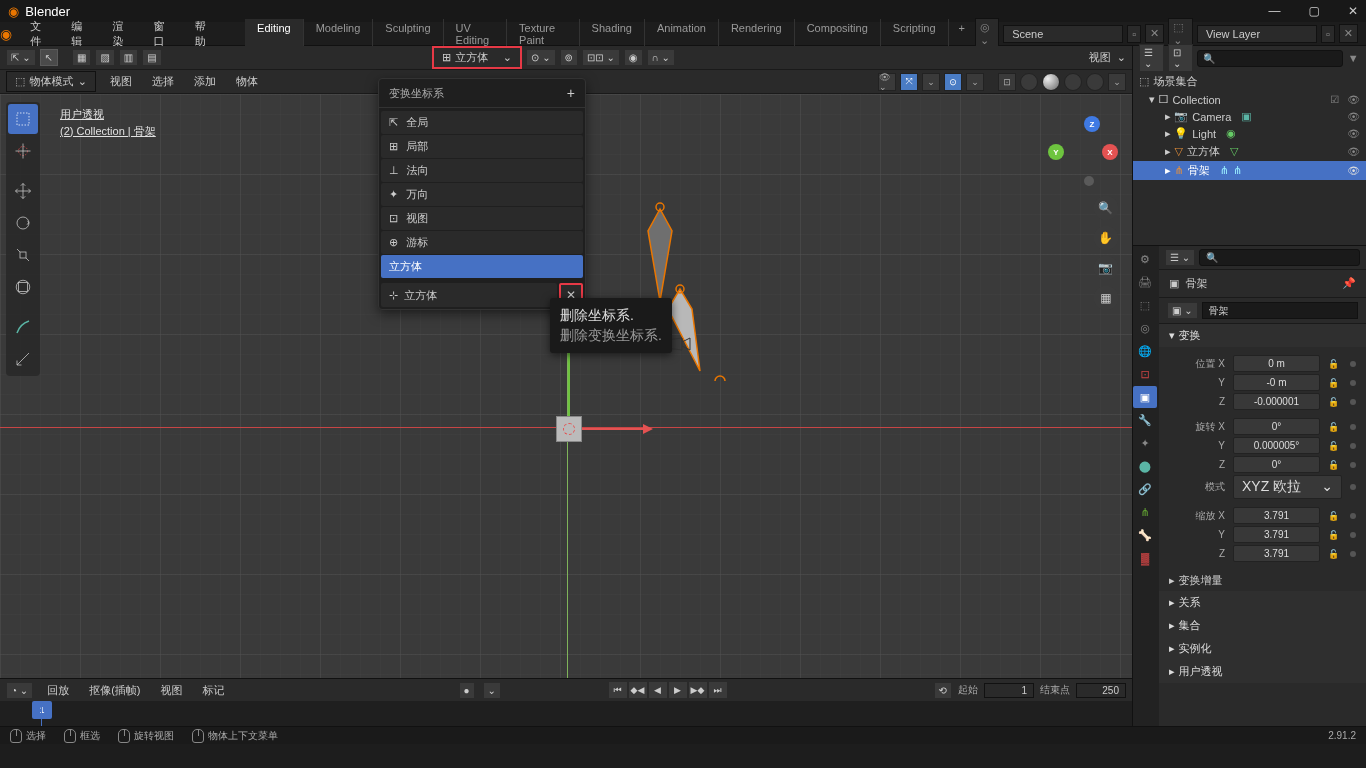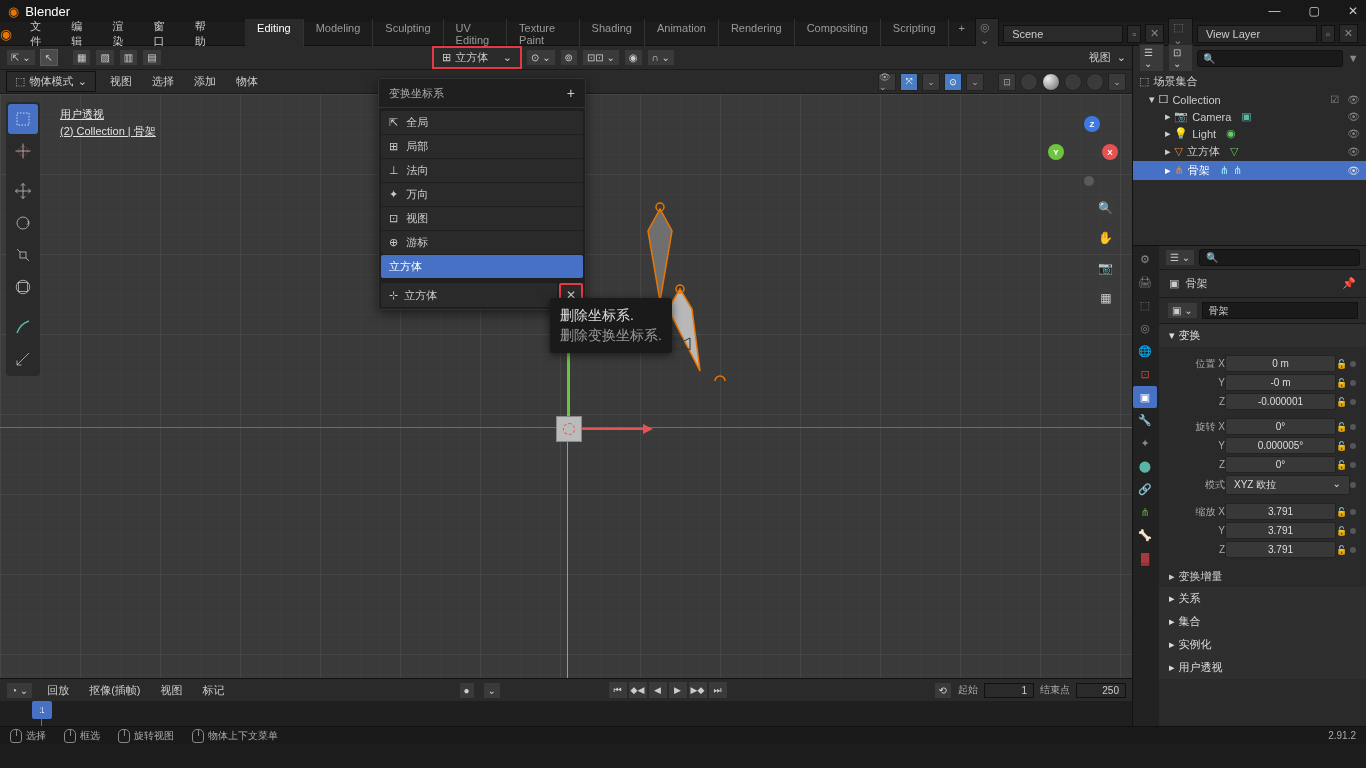--- a/index.html
+++ b/index.html
@@ -127,26 +127,26 @@
 .prop-tab.green { color: #6a3; }
 .prop-content { flex: 1; background: #2a2a2a; overflow-y: auto; }
 .prop-header { height: 24px; display: flex; align-items: center; padding: 0 6px; gap: 4px; border-bottom: 1px solid #1a1a1a; }
 .prop-search { flex: 1; background: #1a1a1a; border: 1px solid #111; padding: 2px 6px; color: #888; border-radius: 3px; font-size: 10px; }
 .prop-breadcrumb { padding: 6px 10px; display: flex; align-items: center; gap: 6px; color: #ccc; font-size: 11px; border-bottom: 1px solid #1a1a1a; }
 .prop-pin { margin-left: auto; color: #888; }
 .prop-data-row { padding: 4px 8px; display: flex; align-items: center; gap: 4px; border-bottom: 1px solid #1a1a1a; }
 .prop-data-field { flex: 1; background: #1a1a1a; border: 1px solid #111; padding: 2px 6px; color: #ccc; font-size: 10px; }
 .prop-section-header { padding: 4px 10px; color: #ddd; font-size: 11px; display: flex; align-items: center; gap: 4px; background: #2f2f2f; }
 .prop-fields { padding: 6px 10px; }
-.prop-field-row { display: flex; align-items: center; gap: 0; margin: 2px 0; }
+.prop-field-row { display: flex; align-items: center; gap: 8px; margin: 2px 0; }
 .prop-label { width: 56px; text-align: right; color: #aaa; font-size: 10px; }
 .prop-input { flex: 1; background: #383838; border: 1px solid #222; padding: 2px 4px; color: #ddd; font-size: 10px; text-align: center; border-radius: 2px; }
 .prop-lock { width: 14px; color: #888; font-size: 9px; }
 .prop-dot { width: 6px; height: 6px; border-radius: 50%; background: #555; }
-.prop-select { background: #383838; border: 1px solid #222; padding: 2px 8px; color: #ddd; font-size: 10px; flex: 1; display: flex; justify-content: space-between; border-radius: 2px; }
+.prop-select { background: #383838; border: 1px solid #222; padding: 2px 8px; color: #ddd; font-size: 14px; flex: 1; display: flex; justify-content: space-between; border-radius: 2px; }
 .prop-subsection { padding: 3px 10px; color: #ccc; font-size: 11px; display: flex; align-items: center; gap: 4px; }
 
 .status-bar { height: 18px; background: #1a1a1a; display: flex; align-items: center; padding: 0 10px; gap: 18px; color: #aaa; font-size: 10px; border-top: 1px solid #111; }
 .status-item { display: flex; align-items: center; gap: 4px; }
 .status-right { margin-left: auto; }
 .mouse-icon { width: 12px; height: 14px; border: 1px solid #888; border-radius: 5px 5px 3px 3px; position: relative; }
 .mouse-icon::before { content: ''; position: absolute; top: 0; left: 50%; width: 1px; height: 6px; background: #888; }
 
 svg { display: block; }
 </style>

